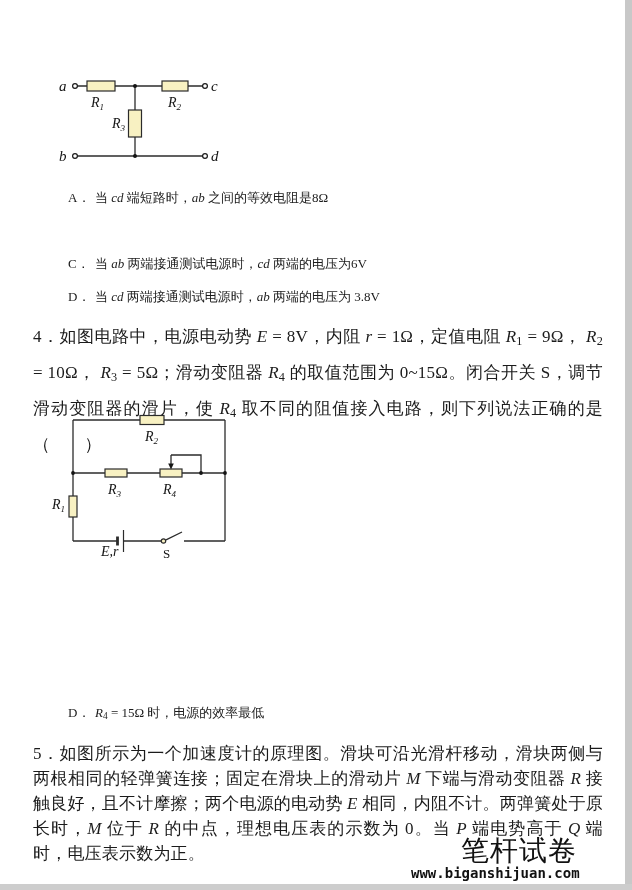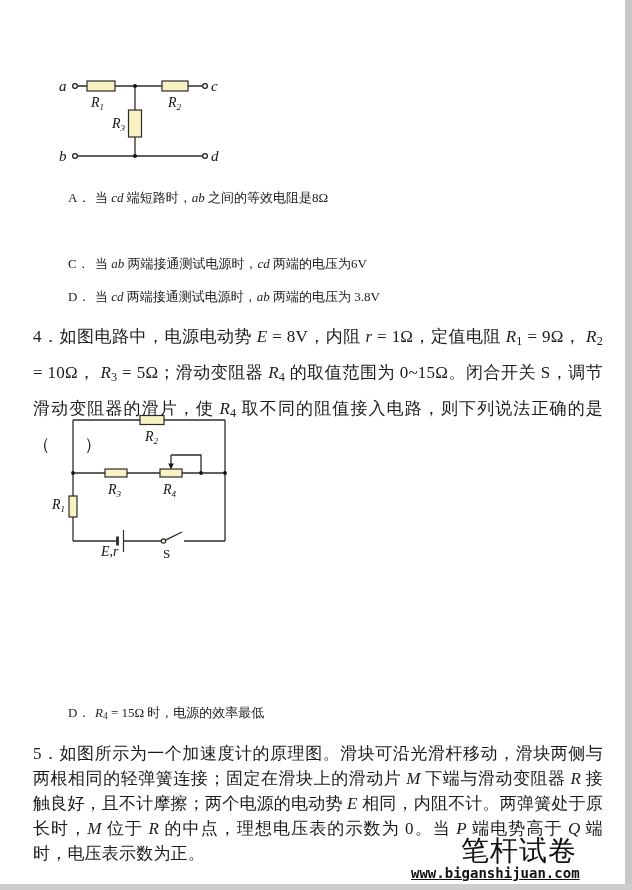--- a/index.html
+++ b/index.html
@@ -25,21 +25,21 @@
   .term { fill:#ffffff; stroke:#1a1a1a; stroke-width:1.2; }
   .clab { font:italic 14px "Liberation Serif","DejaVu Serif",serif; fill:#141414; }
   .csub { font-size:9px; font-style:italic; }
   .cplain { font:13px "Liberation Serif","DejaVu Serif",serif; fill:#141414; font-style:normal; }
   .termlab { font:italic 15px "Liberation Serif","DejaVu Serif",serif; fill:#141414; }
 
   .wm-brand { position:absolute; left:437px; top:832px; font-size:28px; font-weight:normal; color:#111;
               font-family:"Liberation Serif","DejaVu Serif",serif; letter-spacing:1px;margin-left:24px; }
   .wm-tag   { position:absolute; left:421px; top:883px; font-size:10px; font-weight:bold; color:#d93025; }
   .wm-url   { position:absolute; left:411px; top:865px; font-size:14px; font-weight:bold; color:#111;
-              font-family:"DejaVu Sans Mono","Liberation Mono",monospace;text-decoration:underline; }
+              font-family:"DejaVu Sans Mono","Liberation Mono",monospace; }
 </style>
 </head>
 <body>
 
 <div class="page">
 
   <svg class="circuit" style="left:55px; top:76px;" width="170" height="95" viewBox="0 0 170 95">
     <g class="wire">
       <line x1="22" y1="10" x2="150" y2="10"></line>
       <line x1="80" y1="10" x2="80" y2="80"></line>

